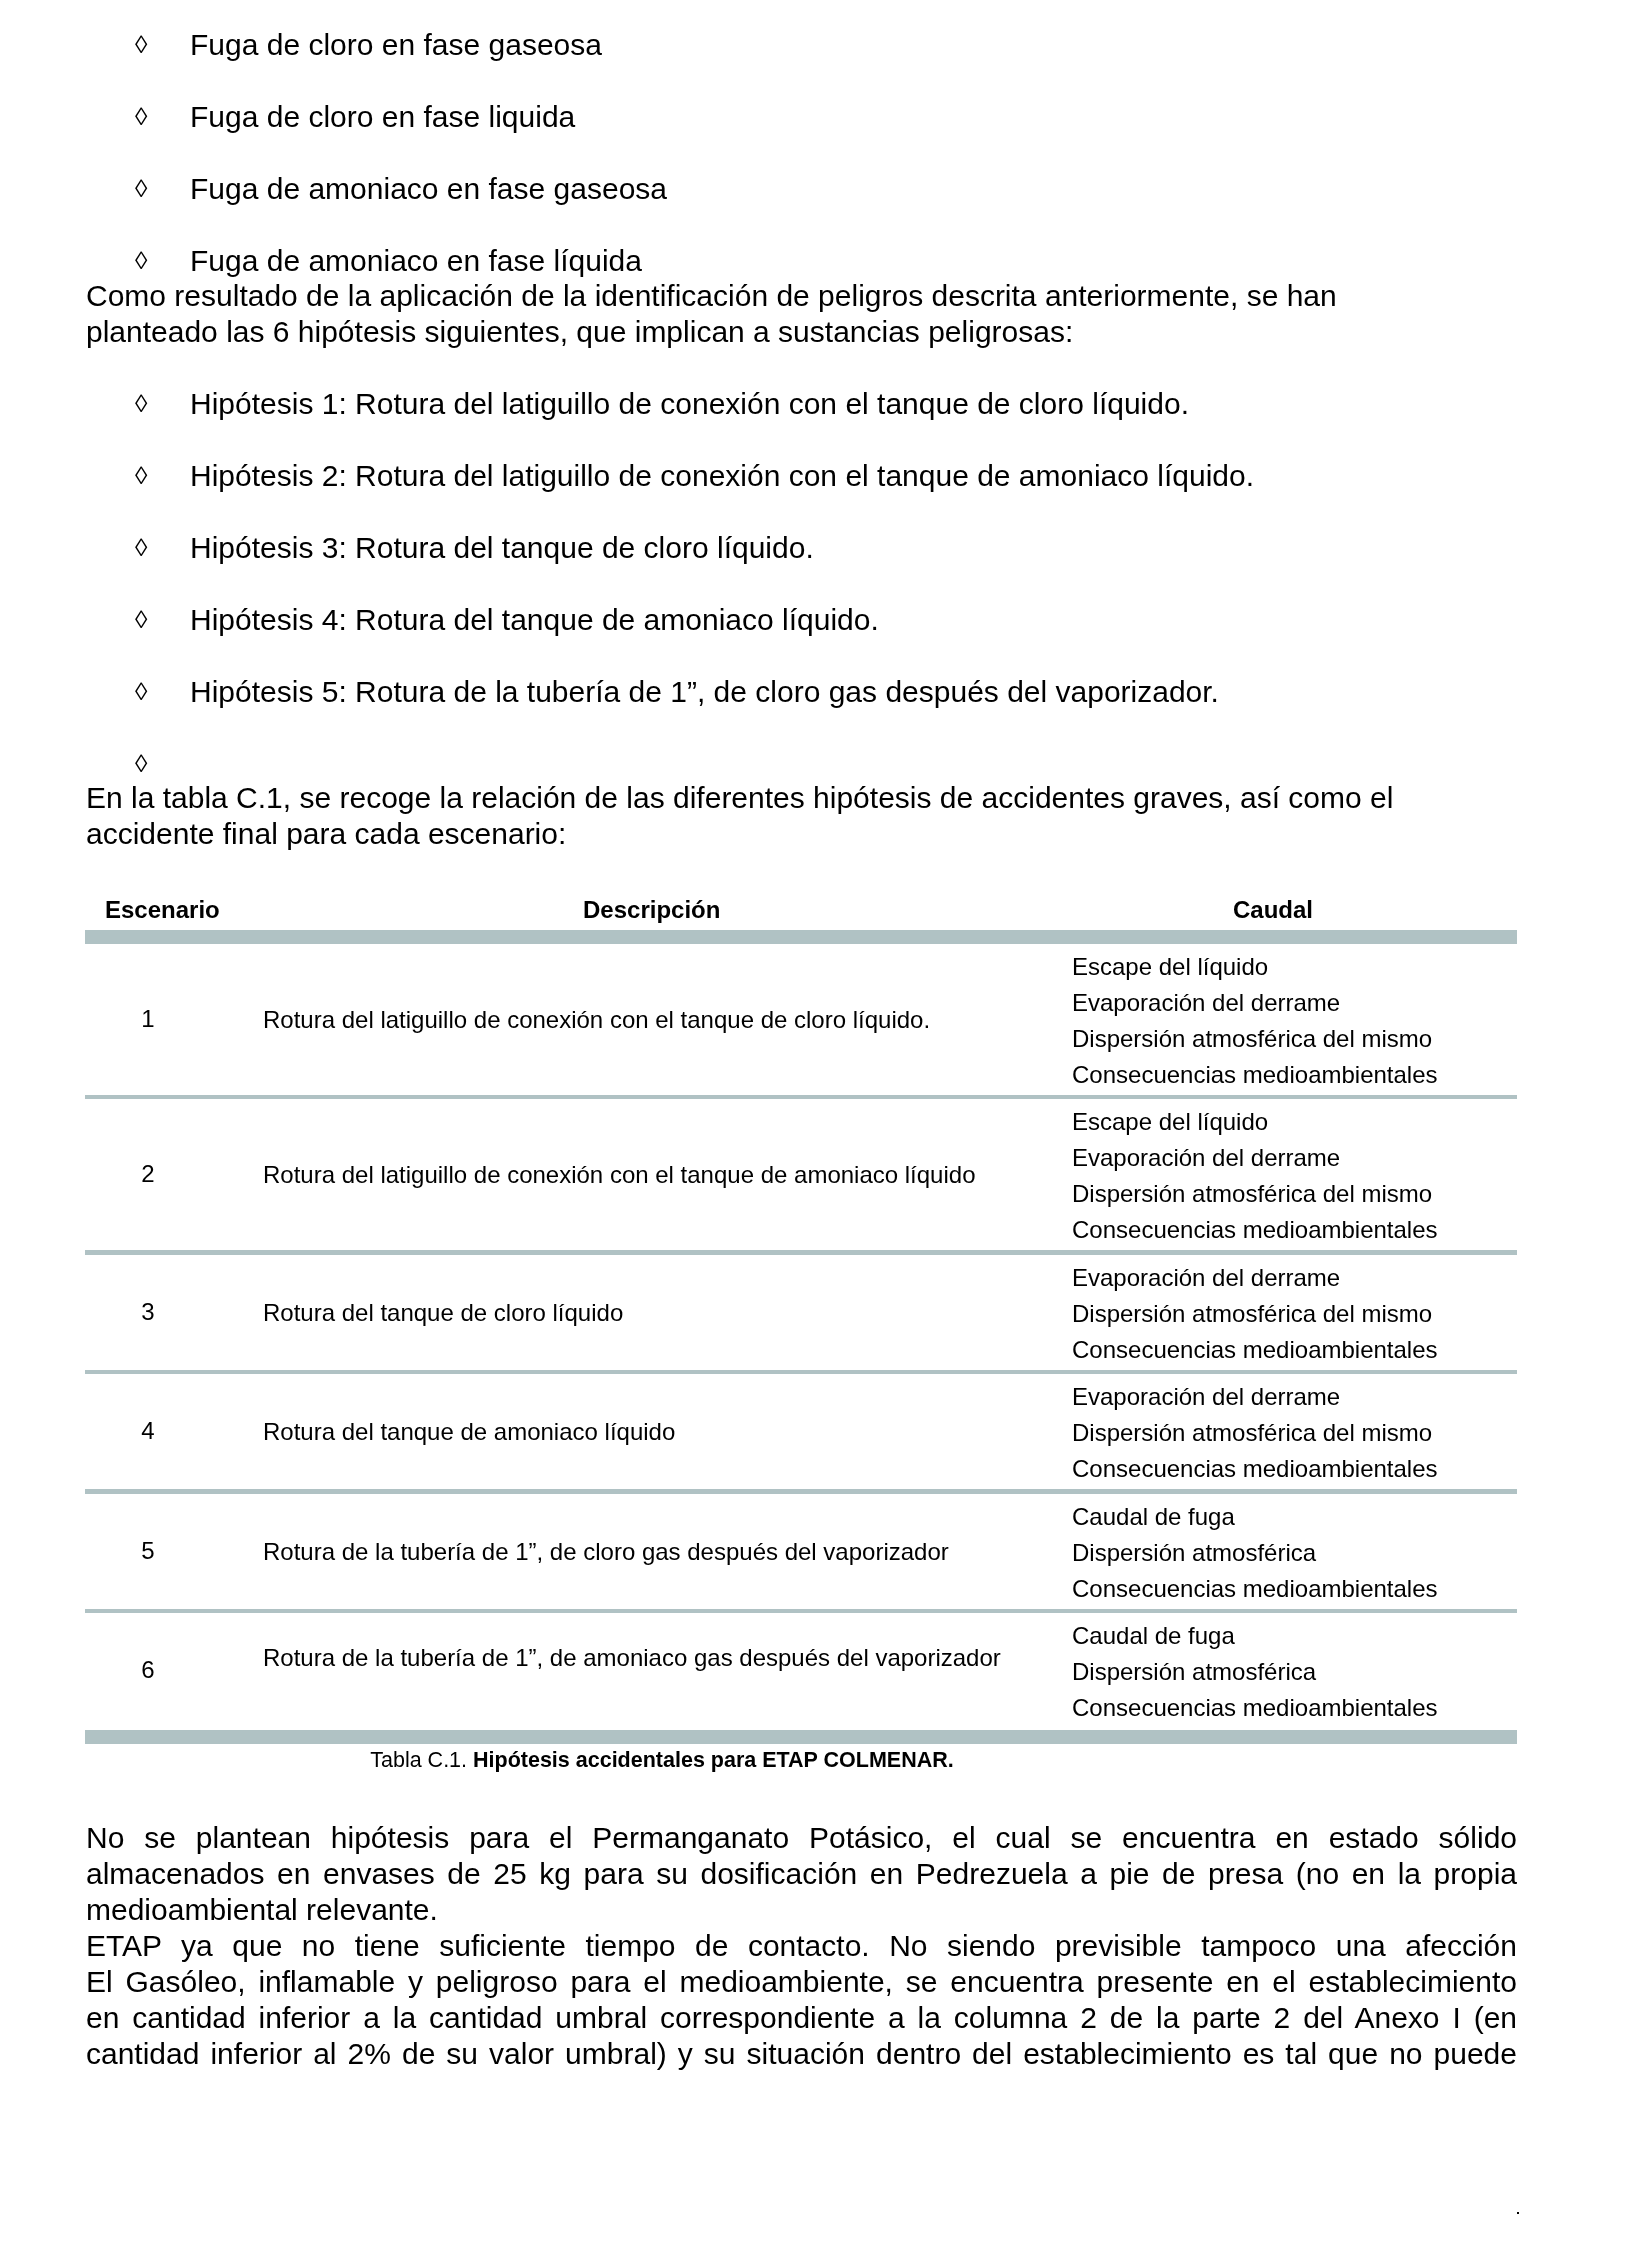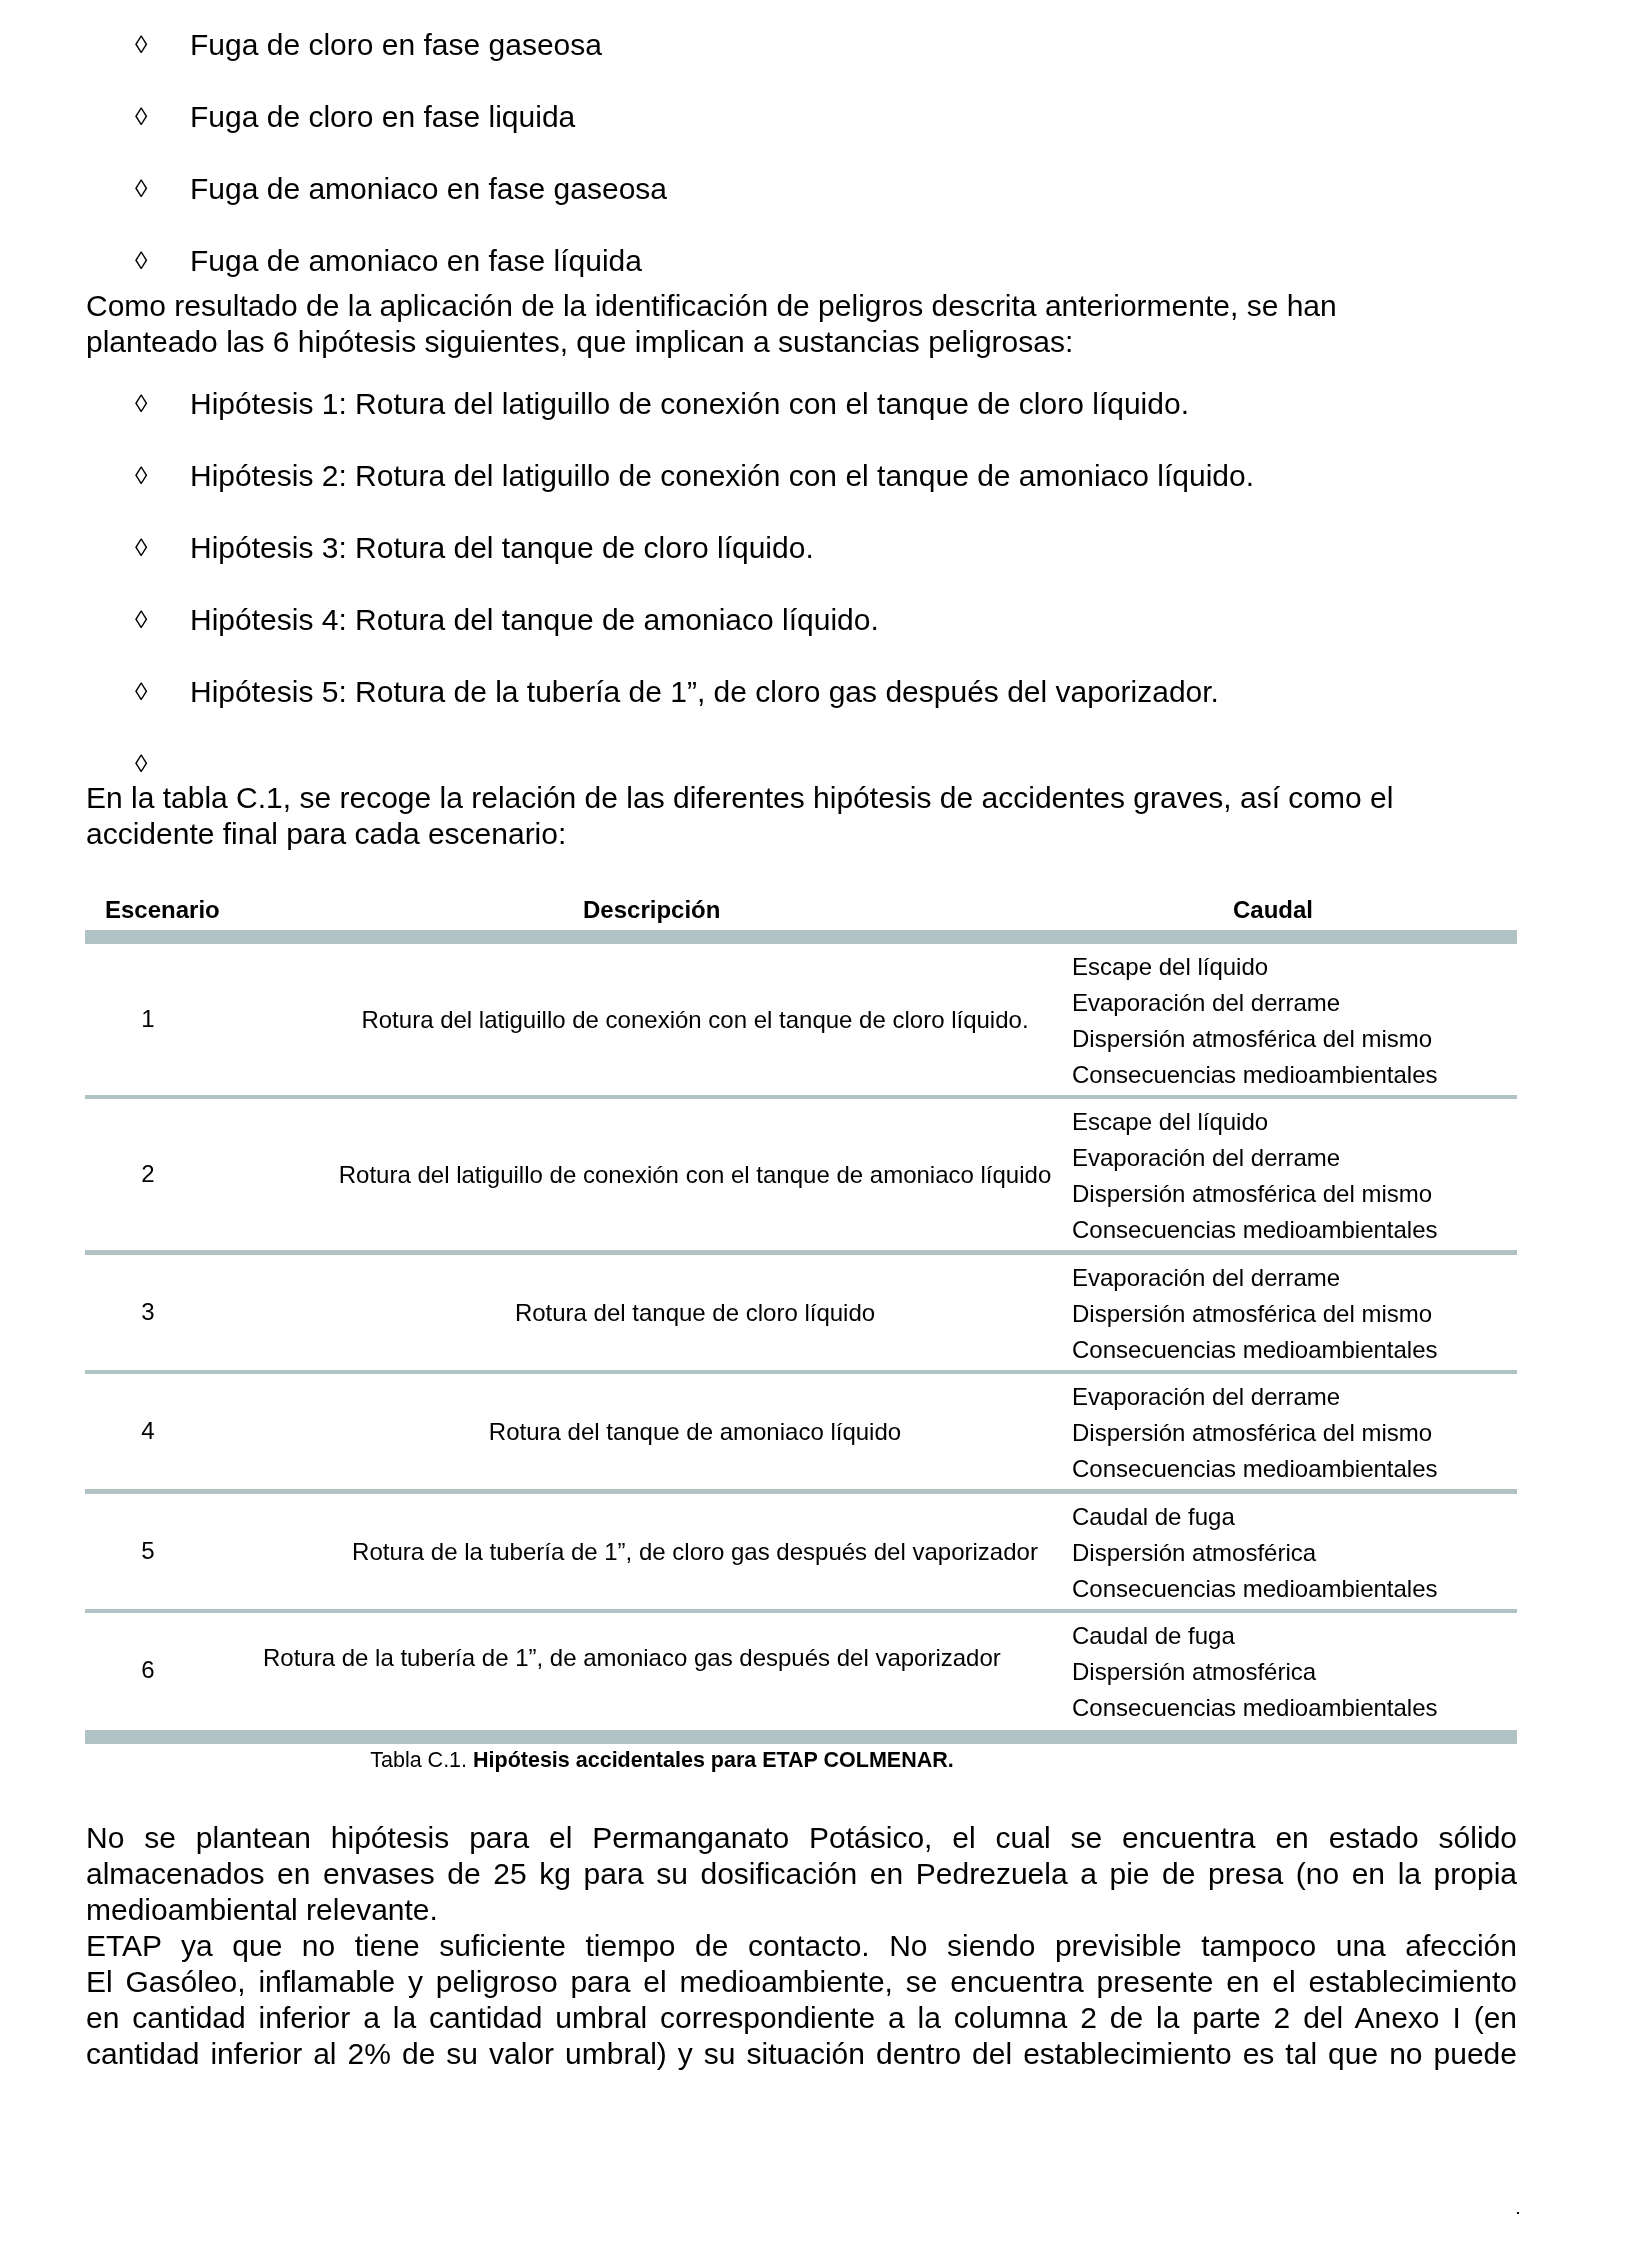--- a/index.html
+++ b/index.html
@@ -23,21 +23,21 @@
     .table { position: absolute; left: 85px; top: 890px; width: 1432px; }
     .thead { position: relative; height: 40px; font-weight: bold; font-size: 24px; line-height: 40px; }
     .thead .h-esc { position: absolute; left: 20px; }
     .thead .h-desc { position: absolute; left: 498px; }
     .thead .h-suc { position: absolute; left: 1148px; }
     .rule-thick { height: 14px; background: #b0c2c4; }
     .rule-thin { height: 4.4px; background: #b0c2c4; }
     .rule-bottom { height: 14px; background: #b0c2c4; }
     .trow { position: relative; font-size: 24px; }
     .trow .c-esc { position: absolute; left: 0; width: 126px; text-align: center; }
-    .trow .c-desc { position: absolute; left: 178px; width: 864px; line-height: 29px; text-align: center; }
+    .trow .c-desc { position: absolute; left: 178px; width: 864px; line-height: 29px; }
     .trow .c-desc.justify { text-align: justify; text-align-last: left; width: 863px; }
     .trow .c-suc { position: absolute; left: 987px; top: 5px; line-height: 36px; }
     .trow .c-suc .s { display: block; white-space: nowrap; }
 
     .caption { position: absolute; left: 0; width: 1324px; top: 1748px; text-align: center; font-size: 21.5px; line-height: 25px; }
     .caption .bold { font-weight: bold; }
 
     .corner-dot { position: absolute; left: 1517px; top: 2212px; width: 1.9px; height: 1.9px; background: #000; }
   </style>
 </head>
@@ -57,21 +57,21 @@
     <li class="bullet-item">
       <span class="bullet-glyph">◊</span>
       <span class="bullet-text">Fuga de amoniaco en fase gaseosa</span>
     </li>
     <li class="bullet-item" style="height:35px;">
       <span class="bullet-glyph">◊</span>
       <span class="bullet-text">Fuga de amoniaco en fase líquida</span>
     </li>
   </ul>
 
-  <p class="para" style="top:288px;">
+  <p class="para" style="top:278px;">
     <span class="ln">Como resultado de la aplicación de la identificación de peligros descrita anteriormente, se han</span>
     <span class="ln">planteado las 6 hipótesis siguientes, que implican a sustancias peligrosas:</span>
   </p>
 
   <ul class="bullet-list" style="top:386px;">
     <li class="bullet-item">
       <span class="bullet-glyph">◊</span>
       <span class="bullet-text">Hipótesis 1: Rotura del latiguillo de conexión con el tanque de cloro líquido.</span>
     </li>
     <li class="bullet-item">

